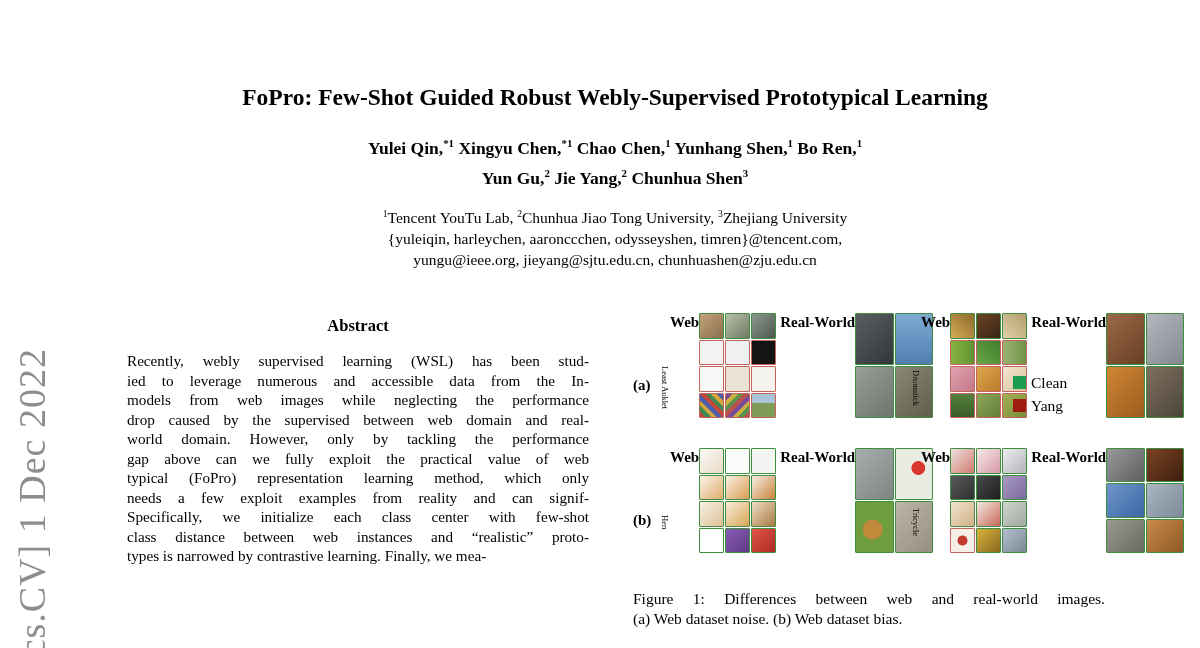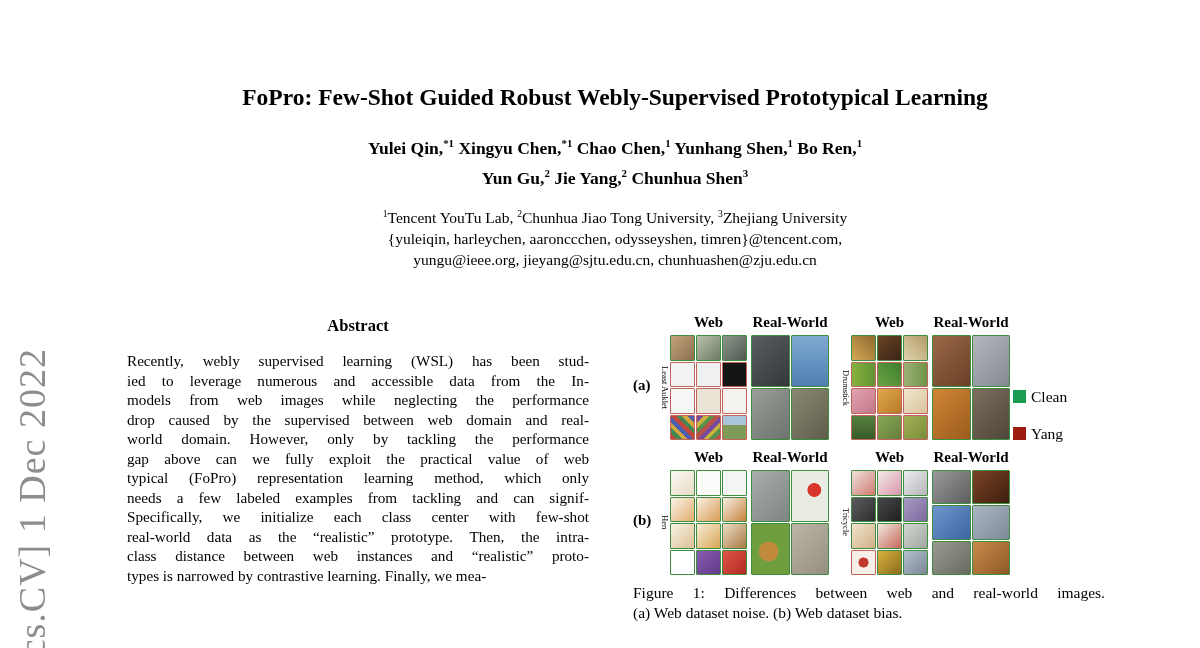--- a/index.html
+++ b/index.html
@@ -30,29 +30,29 @@
   
   .fig{position:absolute;left:633px;top:313px;width:478px;}
   .panel{display:flex;margin-bottom:8px;}
   .plabel{width:24px;font-weight:bold;font-size:15px;margin-top:64px;flex:none;}
   .group{display:flex;}
   .group.g2{margin-left:9px;}
   .vlabel{
     writing-mode:vertical-rl;font-size:8.5px;width:13px;height:105px;
     margin-top:22px;text-align:center;flex:none;overflow:hidden;
   }
-  .col{display:flex;flex-direction:column;flex:none;}
+  .col{display:flex;flex-direction:row;flex:none;}
   .col + .col{margin-left:4px;}
   .ghead{font-weight:bold;font-size:15px;text-align:center;height:22px;line-height:19px;}
   .imggrid{display:grid;gap:1px;}
   .cell{border:1.5px solid #3f8e3f;border-radius:1px;}
   .legend{position:absolute;left:380px;top:58px;}
-  .leg-item{display:flex;align-items:center;height:23px;font-size:15.5px;margin-top:14px;}
+  .leg-item{display:flex;align-items:center;height:23px;font-size:15.5px;}
   .swatch{width:13px;height:13px;margin-right:5px;flex:none;}
-  .caption{margin-top:8px;font-size:15.5px;line-height:19.5px;width:472px;}
+  .caption{margin-top:14px;font-size:15.5px;line-height:19.5px;width:472px;}
   .cap-line.just{text-align:justify;text-align-last:justify;}
 </style>
 </head>
 <body>
 
 <div class="stamp">[cs.CV] 1 Dec 2022</div>
 
 <div class="header">
   <div class="title">FoPro: Few-Shot Guided Robust Webly-Supervised Prototypical Learning</div>
   <div class="authors">
@@ -69,23 +69,22 @@
 <div class="abstract">
   <div class="abs-head">Abstract</div>
   <div class="abs-body">
       <div class="abs-line">Recently, webly supervised learning (WSL) has been stud-</div>
       <div class="abs-line">ied to leverage numerous and accessible data from the In-</div>
       <div class="abs-line">models from web images while neglecting the performance</div>
       <div class="abs-line">drop caused by the supervised between web domain and real-</div>
       <div class="abs-line">world domain. However, only by tackling the performance</div>
       <div class="abs-line">gap above can we fully exploit the practical value of web</div>
       <div class="abs-line">typical (FoPro) representation learning method, which only</div>
-      <div class="abs-line">needs a few labeled examples from tackling and can signif-</div>
+      <div class="abs-line">needs a few exploit examples from reality and can signif-</div>
       <div class="abs-line">Specifically, we initialize each class center with few-shot</div>
-      <div class="abs-line">real-world data as the “realistic” prototype. Then, the intra-</div>
       <div class="abs-line">class distance between web instances and “realistic” proto-</div>
       <div class="abs-line last">types is narrowed by contrastive learning. Finally, we mea-</div>
     </div>
 </div>
 
 <div class="fig">
   <div>
       <div class="panel">
         <div class="plabel">(a)</div>
         <div class="group">

